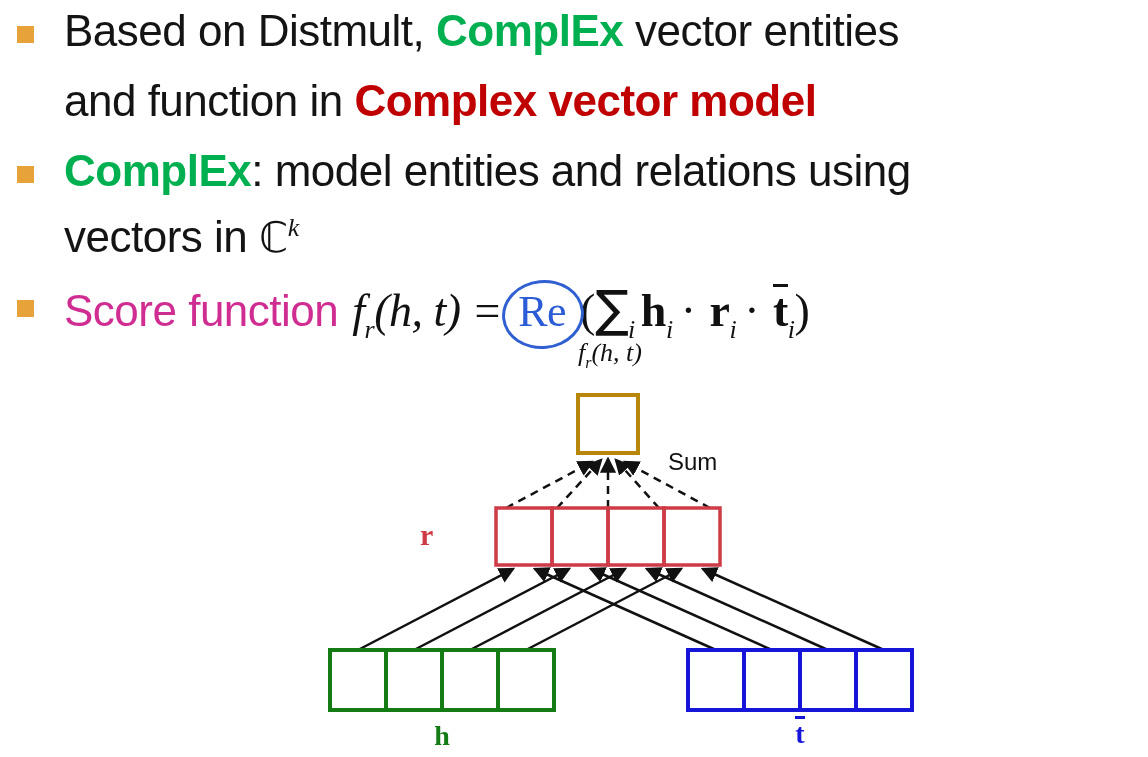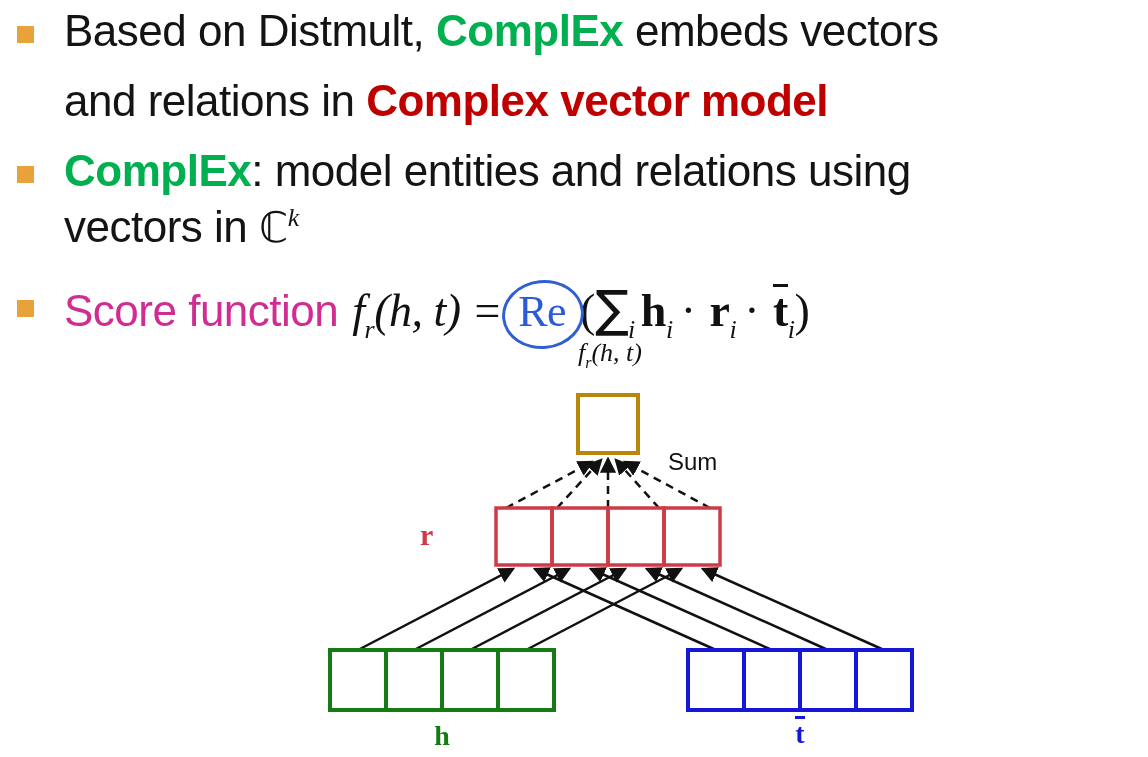--- a/index.html
+++ b/index.html
@@ -7,21 +7,21 @@
     position:relative; width:1148px; height:757px; background:#ffffff;
     font-family:"Liberation Sans", sans-serif; overflow:hidden; color:#141414;
   }
 
   
   .marker { position:absolute; left:17px; width:17px; height:17px; background:#E7A33A; }
   .m1 { top:26px; } .m2 { top:166px; } .m3 { top:300px; }
 
   
   .line { position:absolute; left:64px; white-space:nowrap; font-size:44px; letter-spacing:-0.5px; }
-  .l1 { top:6px; } .l2 { top:76px; } .l3 { top:146px; } .l4 { top:202px; } .l5 { top:280px; }
+  .l1 { top:6px; } .l2 { top:76px; } .l3 { top:146px; } .l4 { top:212px; } .l5 { top:280px; }
 
   .green   { color:#00B050; font-weight:700; }
   .darkred { color:#C00000; font-weight:700; }
   .magenta { color:#D02D92; font-weight:400; margin-right:14px; }
 
   
   .math { font-family:"Liberation Serif","DejaVu Serif",serif; font-size:46px; color:#111; }
   .it   { font-style:italic; }
   .math sub { font-size:26px; font-style:italic; vertical-align:-12px; line-height:0; }
   .sum  { font-size:50px; font-family:"DejaVu Sans","Liberation Serif",serif; font-style:normal; }
@@ -60,24 +60,24 @@
 </head>
 <body>
 
 <div class="slide">
 
   <div class="marker m1"></div>
   <div class="marker m2"></div>
   <div class="marker m3"></div>
 
   <div class="line l1">
-    <span>Based on Distmult, </span><span class="green">ComplEx</span><span> embeds vectors</span>
+    <span>Based on Distmult, </span><span class="green">ComplEx</span><span> vector entities</span>
   </div>
   <div class="line l2">
-    <span>and relations in </span><span class="darkred">Complex vector model</span>
+    <span>and function in </span><span class="darkred">Complex vector model</span>
   </div>
 
   <div class="line l3">
     <span class="green">ComplEx</span><span>: model entities and relations using</span>
   </div>
   <div class="line l4">
     <span>vectors in </span><span class="math set">ℂ</span><sup class="supk">k</sup>
   </div>
 
   <div class="line l5">

